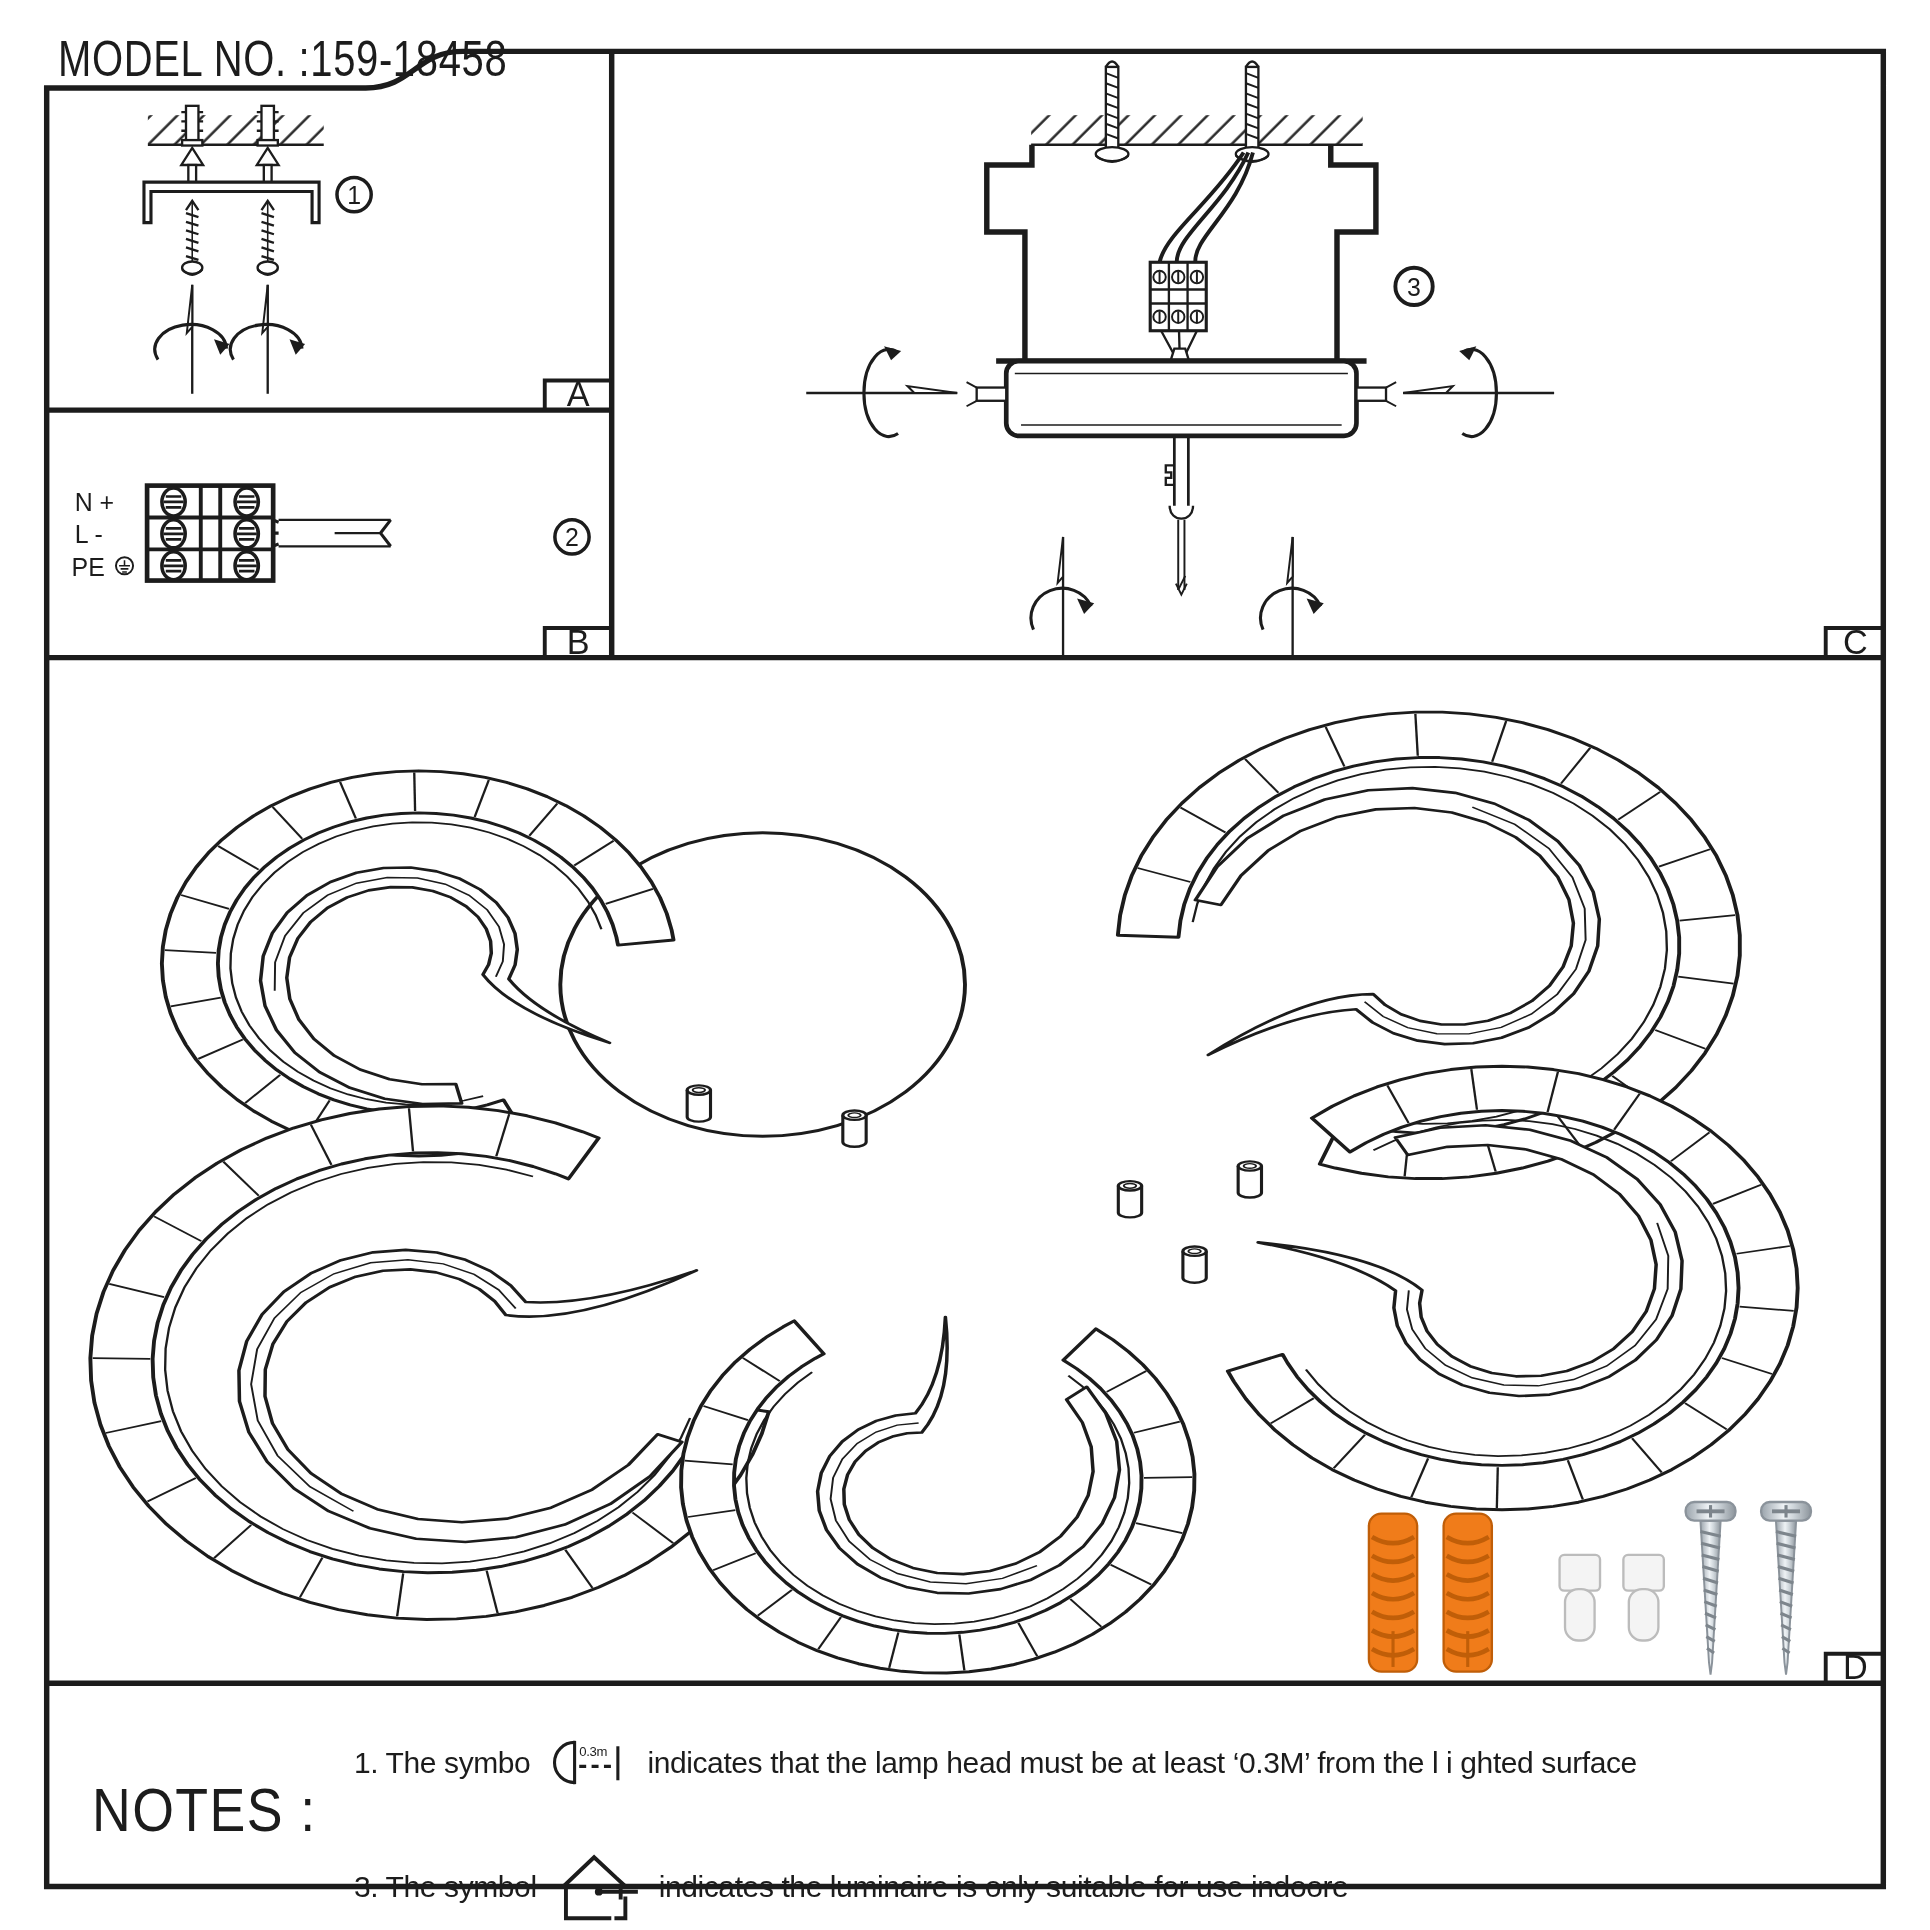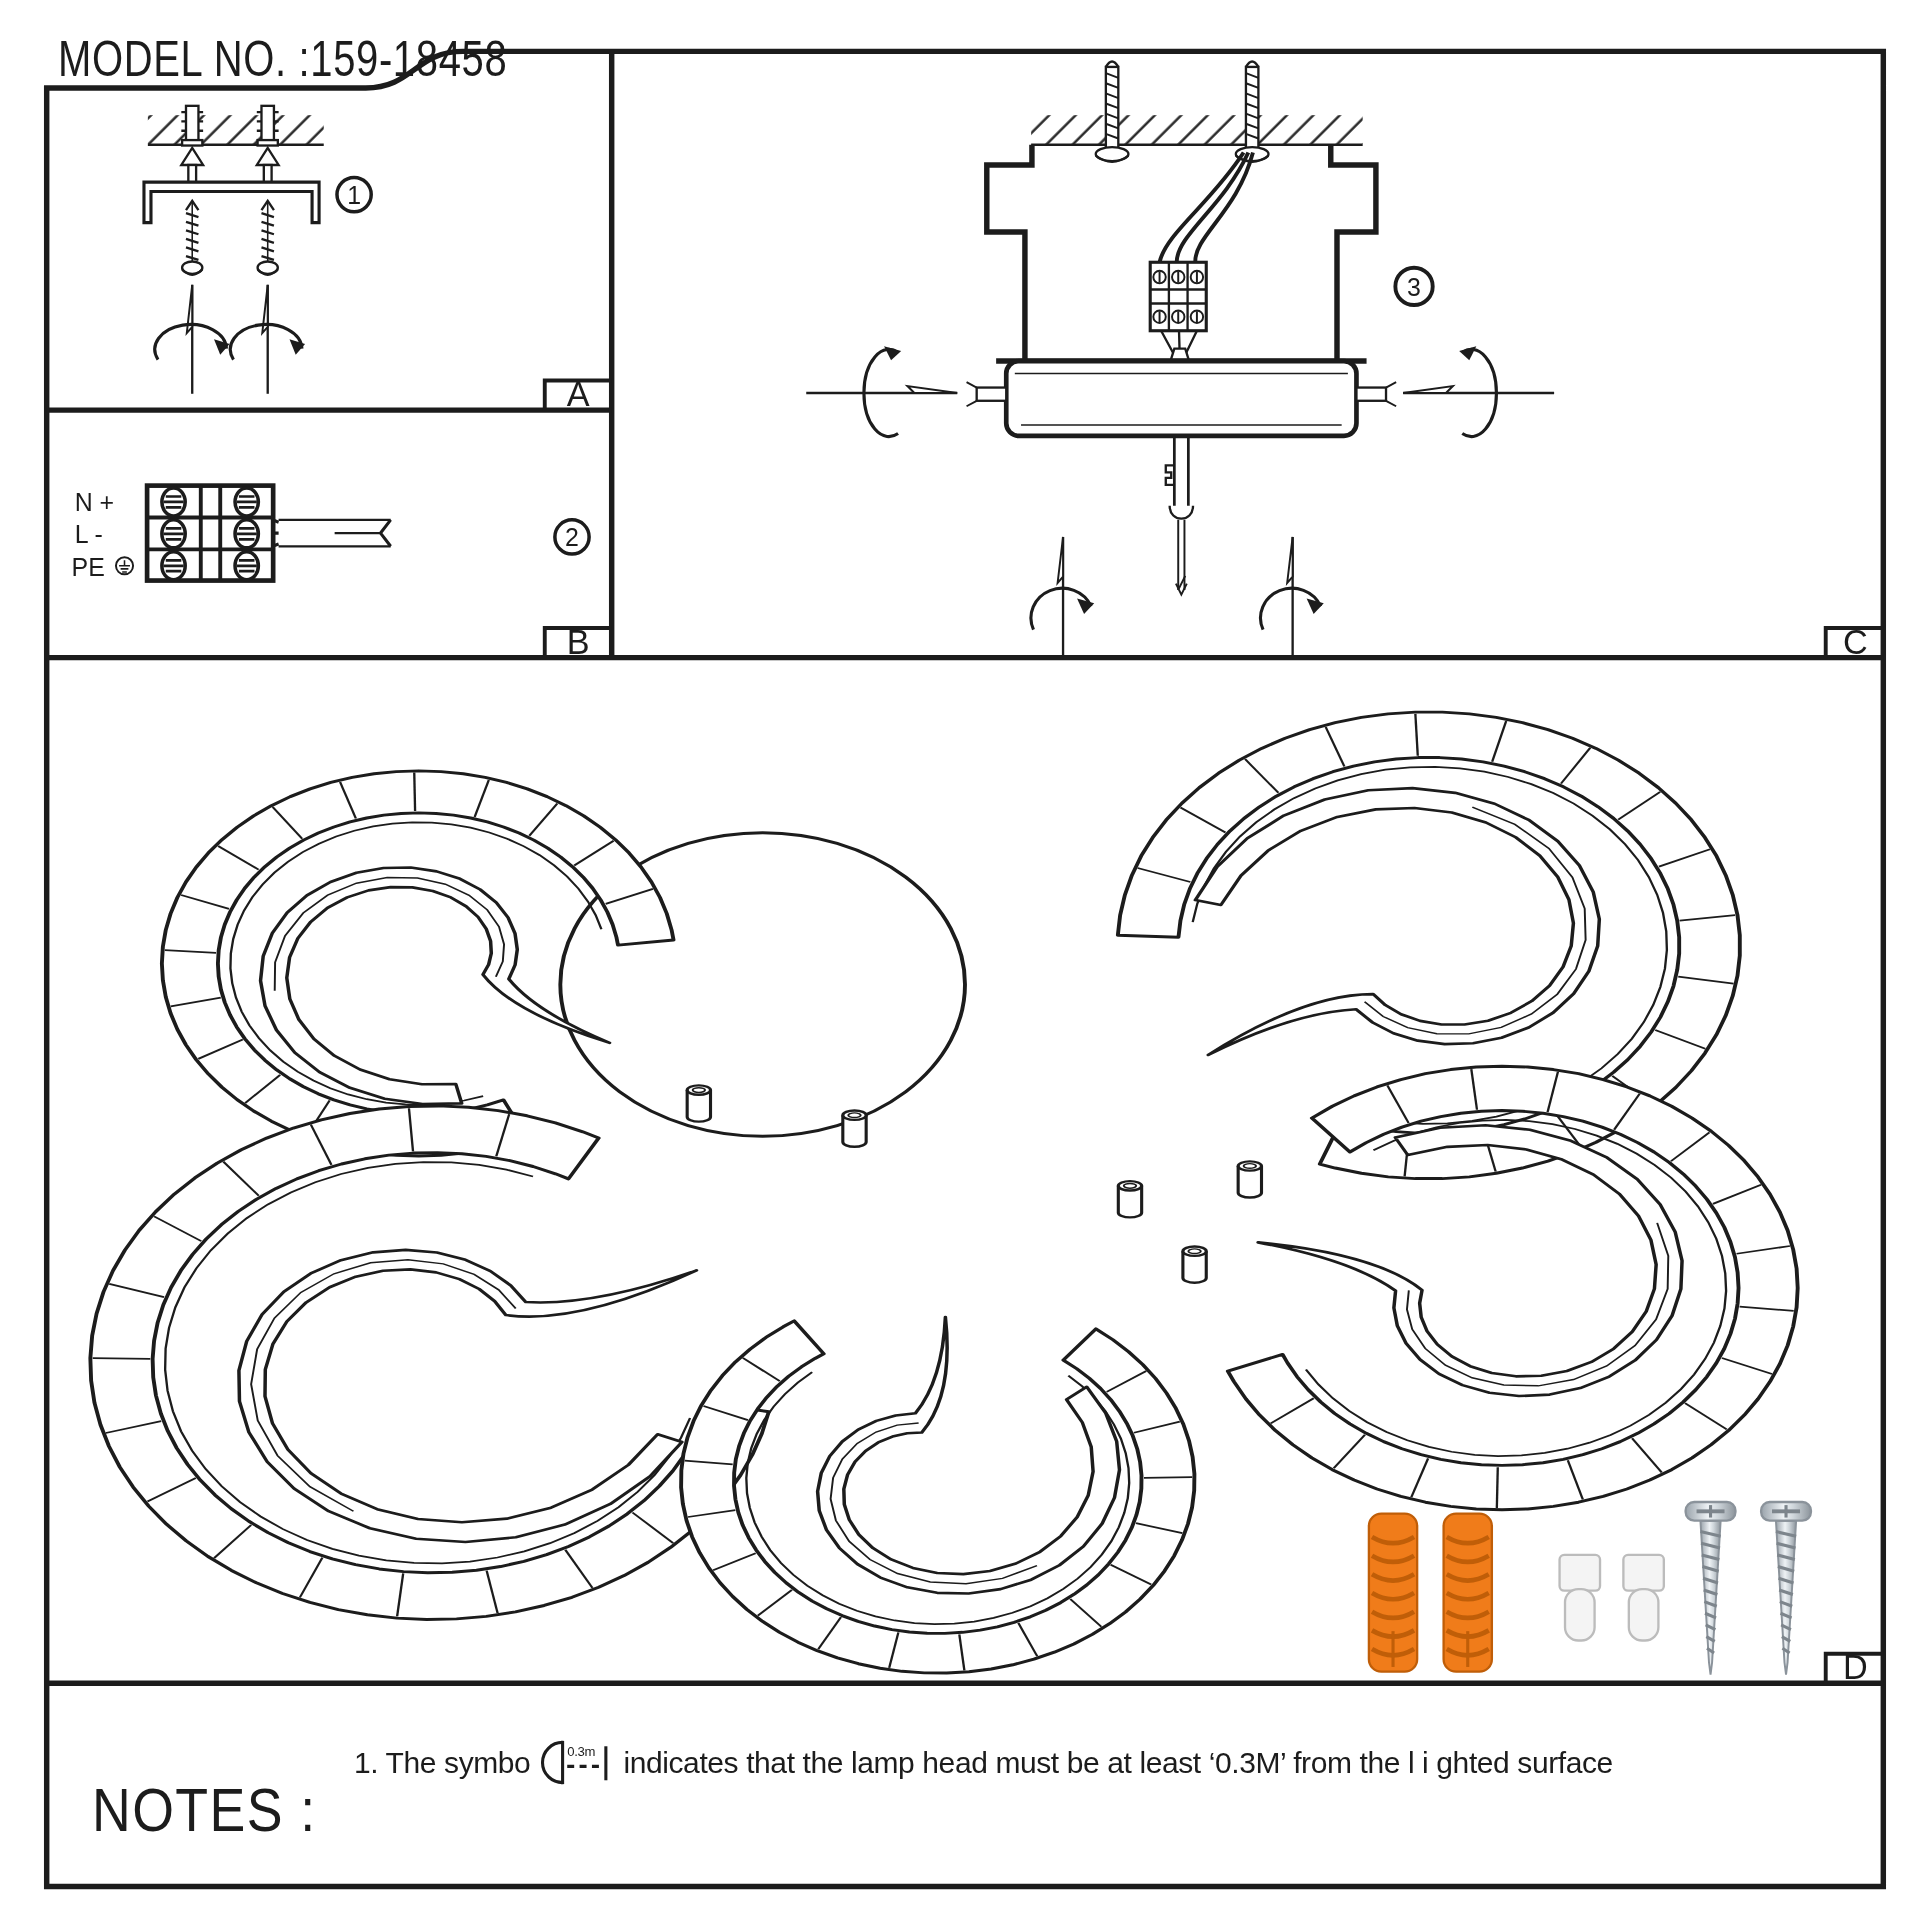--- a/index.html
+++ b/index.html
@@ -4,21 +4,21 @@
 <style>
   html,body{margin:0;padding:0;background:#ffffff;}
   .page{position:relative;width:1930px;height:1930px;background:#ffffff;overflow:hidden;
         font-family:"Liberation Sans",sans-serif;color:#1c1c1c;}
   svg.art{position:absolute;left:0;top:0;}
   svg text{font-family:"Liberation Sans",sans-serif;fill:#1c1c1c;}
   .model-title{position:absolute;left:58px;top:30px;font-size:50px;font-weight:400;
                letter-spacing:0.8px;transform:scaleX(0.80);transform-origin:left top;white-space:nowrap;}
   .notes-title{position:absolute;left:92px;top:1775px;font-size:61px;letter-spacing:1.6px;
                transform:scaleX(0.88);transform-origin:left top;white-space:nowrap;}
-  .note-row{position:absolute;left:354px;display:flex;align-items:center;gap:6px;
+  .note-row{position:absolute;left:354px;display:flex;align-items:center;gap:18px;
             font-size:30px;letter-spacing:-0.4px;white-space:nowrap;}
   .note-row svg{flex:0 0 auto;}
   .pletter{font-size:44px;}
   .stepnum{font-size:32px;}
   .termlbl{font-size:32px;}
 </style>
 </head>
 <body>
 
 <div class="page">
@@ -380,15 +380,25 @@
     <path d="M34,7 A26,26 0 0 0 34,59" fill="none" stroke="#1c1c1c" stroke-width="4"></path>
     <line x1="34" y1="5" x2="34" y2="61" stroke="#1c1c1c" stroke-width="4"></line>
     <line x1="40" y1="38" x2="86" y2="38" stroke="#1c1c1c" stroke-width="4.5" stroke-dasharray="9 7"></line>
     <line x1="90" y1="12" x2="90" y2="56" stroke="#1c1c1c" stroke-width="4"></line>
     <text x="40" y="24" font-size="17">0.3m</text>
   </svg>
   <span>indicates that the lamp head must be at least ‘0.3M’ from the l i ghted surface</span>
 </div>
 
 
-
+<div class="note-row" style="top:1851px">
+  <span>3. The symbol</span>
+  <svg width="86" height="72" viewBox="0 0 110 92">
+    <path d="M10,46 L50,8 L78,34 M14,42 V86 H72 M78,34 L90,45 M90,58 V86 H76" fill="none" stroke="#1c1c1c" stroke-width="5"></path>
+    <circle cx="56" cy="52" r="5" fill="#1c1c1c"></circle>
+    <line x1="56" y1="52" x2="106" y2="52" stroke="#1c1c1c" stroke-width="5"></line>
+    <line x1="84" y1="42" x2="84" y2="62" stroke="#1c1c1c" stroke-width="5"></line>
+  </svg>
+  <span>indicates the luminaire is only suitable for use indoore</span>
 </div>
 
+</div>
+
 
 </body></html>

